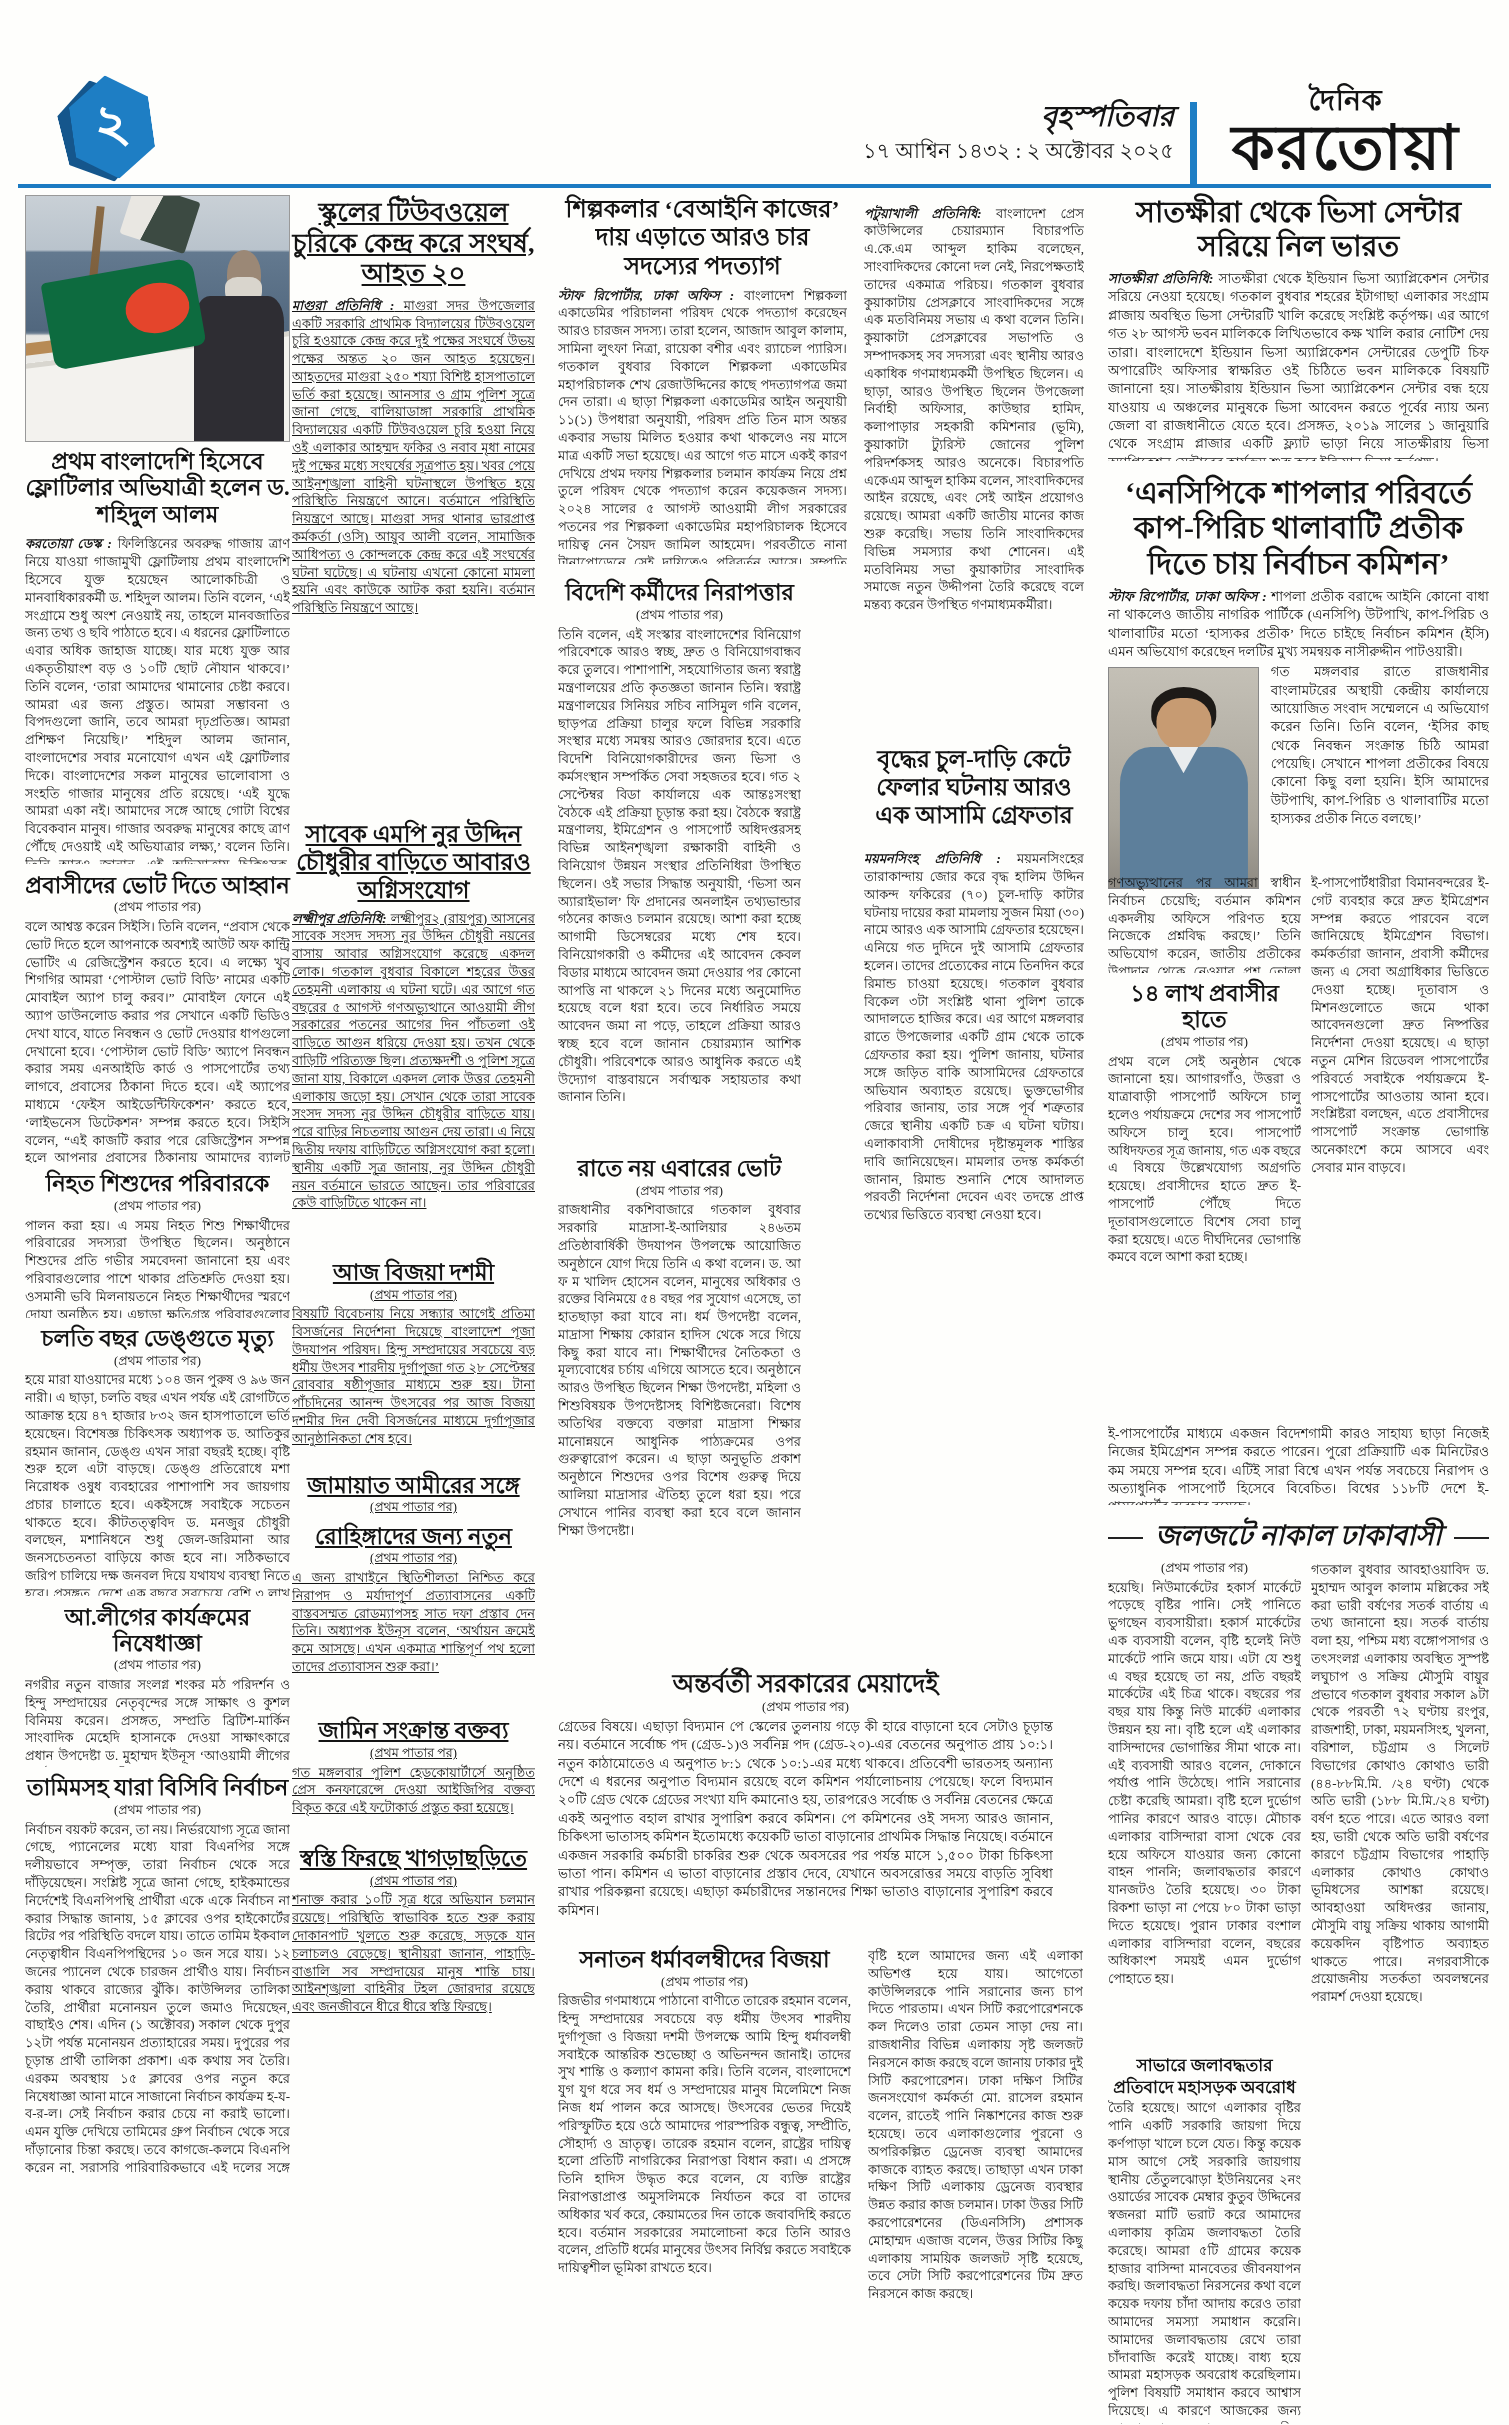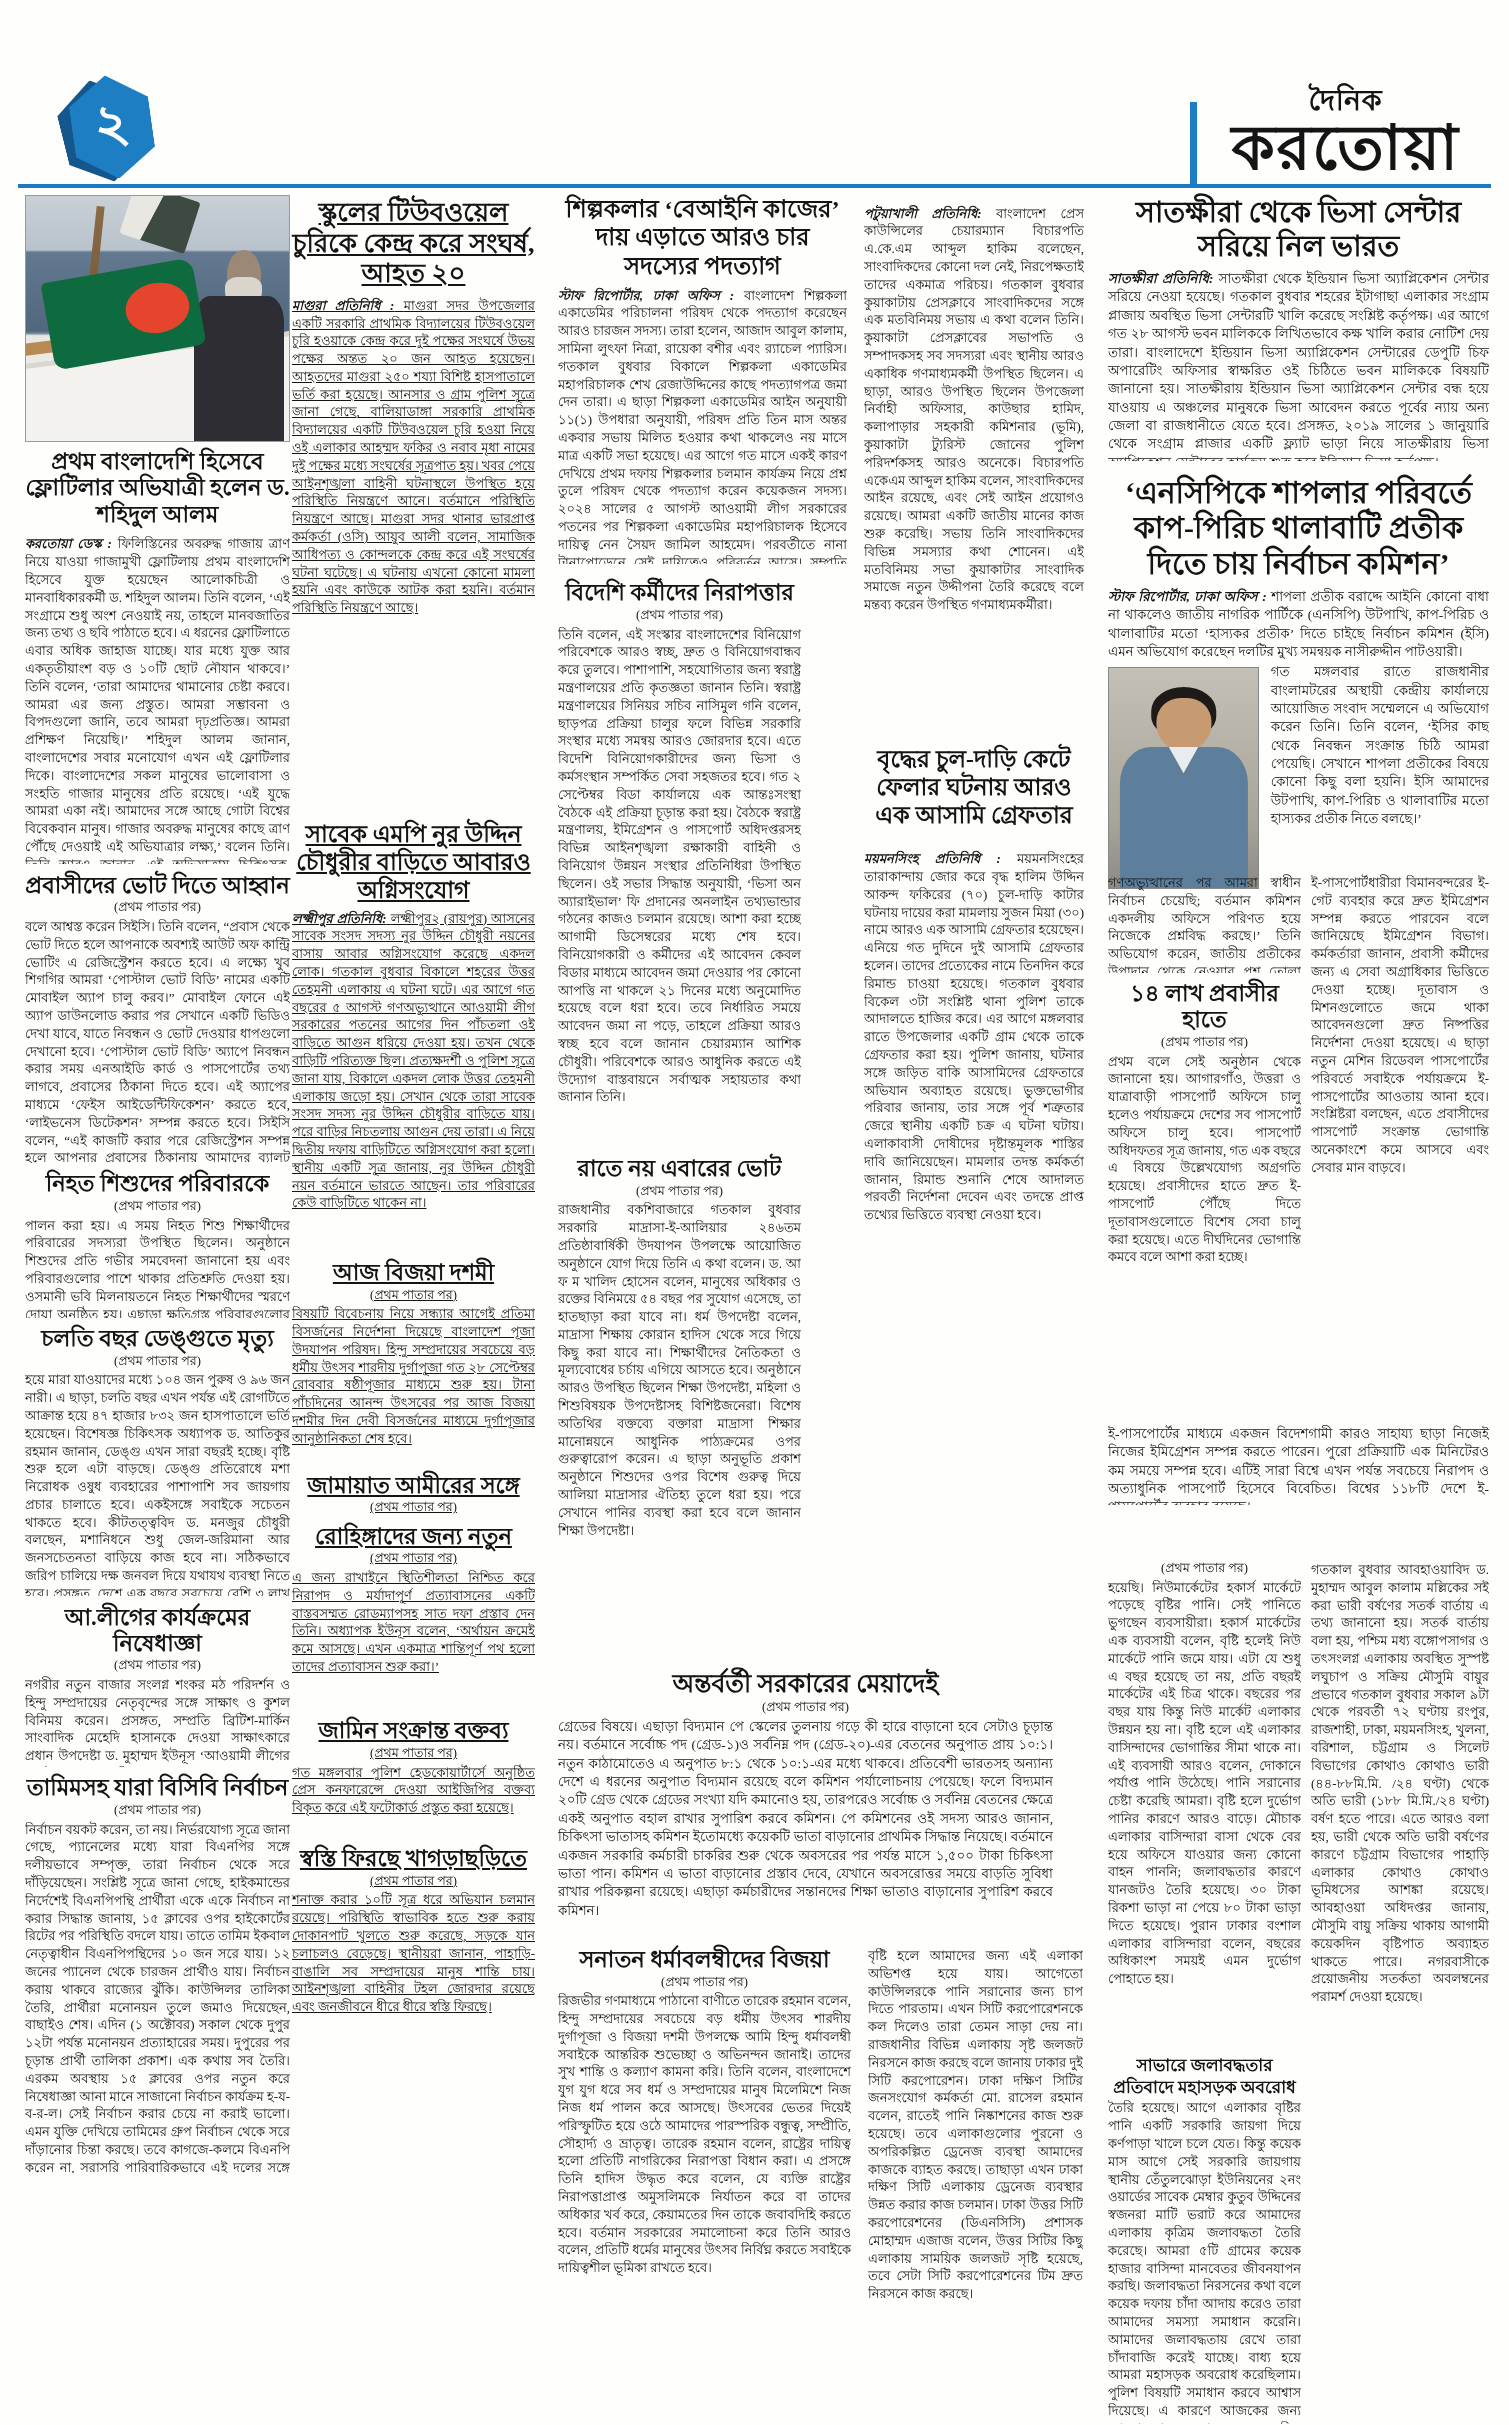--- a/index.html
+++ b/index.html
@@ -59,20 +59,24 @@
 
 <div class="sheet">
 
   <div class="badge-wrap">
     <div class="hex back"></div>
     <div class="hex front">
       <span class="num">২</span>
     </div>
   </div>
 
+  <div class="date-block">
+    <div class="weekday">বৃহস্পতিবার</div>
+    <div class="dateline">১৭ আশ্বিন ১৪৩২ : ২ অক্টোবর ২০২৫</div>
+  </div>
   <div class="mast-bar"></div>
   <div class="masthead">
     <div class="mast-top">দৈনিক</div>
     <div class="mast-main">করতোয়া</div>
   </div>
   <div class="top-rule"></div>
 
   <div class="col" style="left:25px;top:195px;width:265px;">
     <div class="photo" style="width:263px;height:245px;">
       <div class="ph-sea"></div>
@@ -230,20 +234,27 @@
   </div>
 
   <div class="col" style="left:1311px;top:874px;width:178px;">
     <div class="body" style="height:543px;">ই-পাসপোর্টধারীরা বিমানবন্দরের ই-গেট ব্যবহার করে দ্রুত ইমিগ্রেশন সম্পন্ন করতে পারবেন বলে জানিয়েছে ইমিগ্রেশন বিভাগ। কর্মকর্তারা জানান, প্রবাসী কর্মীদের জন্য এ সেবা অগ্রাধিকার ভিত্তিতে দেওয়া হচ্ছে। দূতাবাস ও মিশনগুলোতে জমে থাকা আবেদনগুলো দ্রুত নিষ্পত্তির নির্দেশনা দেওয়া হয়েছে। এ ছাড়া নতুন মেশিন রিডেবল পাসপোর্টের পরিবর্তে সবাইকে পর্যায়ক্রমে ই-পাসপোর্টের আওতায় আনা হবে। সংশ্লিষ্টরা বলছেন, এতে প্রবাসীদের পাসপোর্ট সংক্রান্ত ভোগান্তি অনেকাংশে কমে আসবে এবং সেবার মান বাড়বে।</div>
   </div>
 
   <div class="col wide" style="left:1108px;top:1425px;width:381px;">
     <div class="body" style="height:80px;">ই-পাসপোর্টের মাধ্যমে একজন বিদেশগামী কারও সাহায্য ছাড়া নিজেই নিজের ইমিগ্রেশন সম্পন্ন করতে পারেন। পুরো প্রক্রিয়াটি এক মিনিটেরও কম সময়ে সম্পন্ন হবে। এটিই সারা বিশ্বে এখন পর্যন্ত সবচেয়ে নিরাপদ ও অত্যাধুনিক পাসপোর্ট হিসেবে বিবেচিত। বিশ্বের ১১৮টি দেশে ই-পাসপোর্টের ব্যবহার রয়েছে।</div>
   </div>
 
+  <div class="col" style="left:1108px;top:1514px;width:381px;">
+    <div class="ruled-head">
+      <div class="rule"></div>
+      <div class="t">জলজটে নাকাল ঢাকাবাসী</div>
+      <div class="rule"></div>
+    </div>
+  </div>
 
   <div class="col" style="left:1108px;top:1561px;width:193px;">
     <div class="note">(প্রথম পাতার পর)</div>
     <div class="body" style="height:470px;">হয়েছি। নিউমার্কেটের হকার্স মার্কেটে পড়েছে বৃষ্টির পানি। সেই পানিতে ভুগছেন ব্যবসায়ীরা। হকার্স মার্কেটের এক ব্যবসায়ী বলেন, বৃষ্টি হলেই নিউ মার্কেটে পানি জমে যায়। এটা যে শুধু এ বছর হয়েছে তা নয়, প্রতি বছরই মার্কেটের এই চিত্র থাকে। বছরের পর বছর যায় কিন্তু নিউ মার্কেট এলাকার উন্নয়ন হয় না। বৃষ্টি হলে এই এলাকার বাসিন্দাদের ভোগান্তির সীমা থাকে না। এই ব্যবসায়ী আরও বলেন, দোকানে পর্যাপ্ত পানি উঠেছে। পানি সরানোর চেষ্টা করেছি আমরা। বৃষ্টি হলে দুর্ভোগ পানির কারণে আরও বাড়ে। মৌচাক এলাকার বাসিন্দারা বাসা থেকে বের হয়ে অফিসে যাওয়ার জন্য কোনো বাহন পাননি; জলাবদ্ধতার কারণে যানজটও তৈরি হয়েছে। ৩০ টাকা রিকশা ভাড়া না পেয়ে ৮০ টাকা ভাড়া দিতে হয়েছে। পুরান ঢাকার বংশাল এলাকার বাসিন্দারা বলেন, বছরের অধিকাংশ সময়ই এমন দুর্ভোগ পোহাতে হয়।</div>
     <div class="runin-head">সাভারে জলাবদ্ধতার প্রতিবাদে মহাসড়ক অবরোধ</div>
     <div class="body" style="height:325px;">তৈরি হয়েছে। আগে এলাকার বৃষ্টির পানি একটি সরকারি জায়গা দিয়ে কর্ণপাড়া খালে চলে যেত। কিন্তু কয়েক মাস আগে সেই সরকারি জায়গায় স্থানীয় তেঁতুলঝোড়া ইউনিয়নের ২নং ওয়ার্ডের সাবেক মেম্বার কুতুব উদ্দিনের স্বজনরা মাটি ভরাট করে আমাদের এলাকায় কৃত্রিম জলাবদ্ধতা তৈরি করেছে। আমরা ৫টি গ্রামের কয়েক হাজার বাসিন্দা মানবেতর জীবনযাপন করছি। জলাবদ্ধতা নিরসনের কথা বলে কয়েক দফায় চাঁদা আদায় করেও তারা আমাদের সমস্যা সমাধান করেনি। আমাদের জলাবদ্ধতায় রেখে তারা চাঁদাবাজি করেই যাচ্ছে। বাধ্য হয়ে আমরা মহাসড়ক অবরোধ করেছিলাম। পুলিশ বিষয়টি সমাধান করবে আশ্বাস দিয়েছে। এ কারণে আজকের জন্য আমরা মহাসড়ক থেকে সরে এসেছি।’ বিষয়টি জানতে তেঁতুলঝোড়া ইউনিয়নের সাবেক মেম্বার কুতুব উদ্দিনের মোবাইল ফোনে একাধিকবার যোগাযোগ করা হলেও তিনি সাড়া দেননি।</div>
   </div>
 
   <div class="col" style="left:1311px;top:1561px;width:178px;">
     <div class="body" style="height:845px;">গতকাল বুধবার আবহাওয়াবিদ ড. মুহাম্মদ আবুল কালাম মল্লিকের সই করা ভারী বর্ষণের সতর্ক বার্তায় এ তথ্য জানানো হয়। সতর্ক বার্তায় বলা হয়, পশ্চিম মধ্য বঙ্গোপসাগর ও তৎসংলগ্ন এলাকায় অবস্থিত সুস্পষ্ট লঘুচাপ ও সক্রিয় মৌসুমি বায়ুর প্রভাবে গতকাল বুধবার সকাল ৯টা থেকে পরবর্তী ৭২ ঘণ্টায় রংপুর, রাজশাহী, ঢাকা, ময়মনসিংহ, খুলনা, বরিশাল, চট্টগ্রাম ও সিলেট বিভাগের কোথাও কোথাও ভারী (৪৪-৮৮মি.মি. /২৪ ঘণ্টা) থেকে অতি ভারী (১৮৮ মি.মি./২৪ ঘণ্টা) বর্ষণ হতে পারে। এতে আরও বলা হয়, ভারী থেকে অতি ভারী বর্ষণের কারণে চট্টগ্রাম বিভাগের পাহাড়ি এলাকার কোথাও কোথাও ভূমিধসের আশঙ্কা রয়েছে। আবহাওয়া অধিদপ্তর জানায়, মৌসুমি বায়ু সক্রিয় থাকায় আগামী কয়েকদিন বৃষ্টিপাত অব্যাহত থাকতে পারে। নগরবাসীকে প্রয়োজনীয় সতর্কতা অবলম্বনের পরামর্শ দেওয়া হয়েছে।</div>

